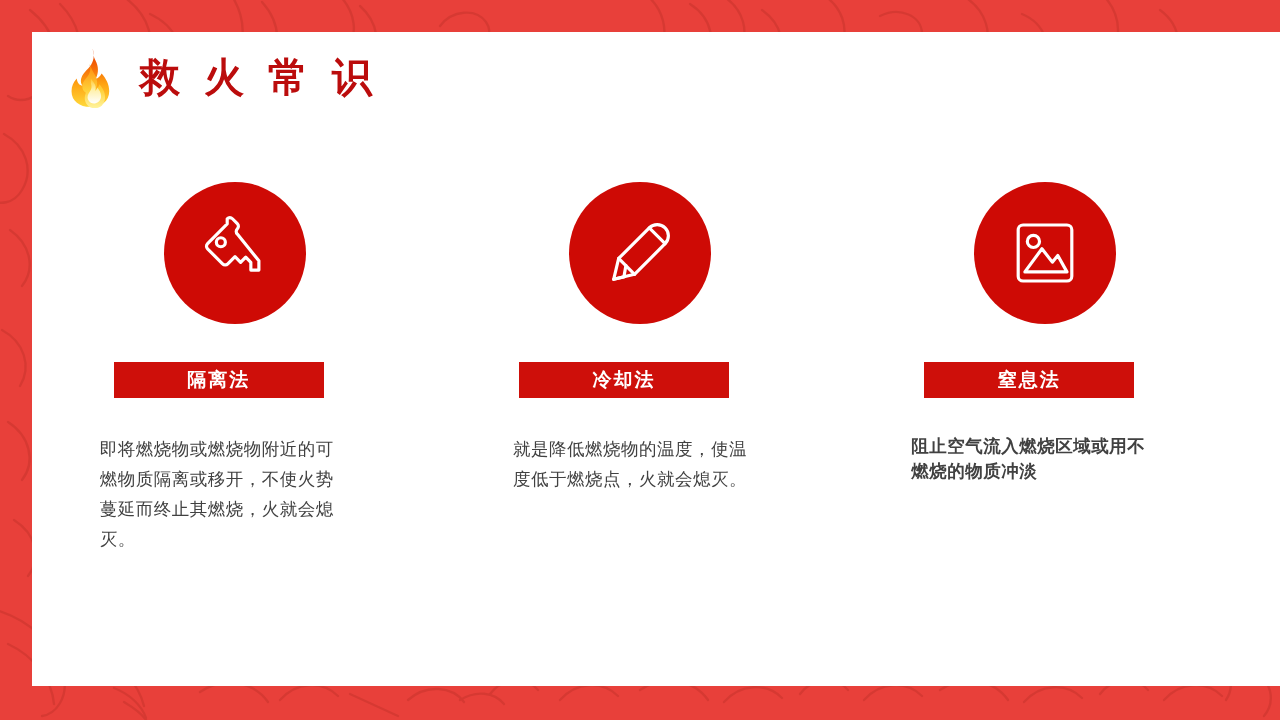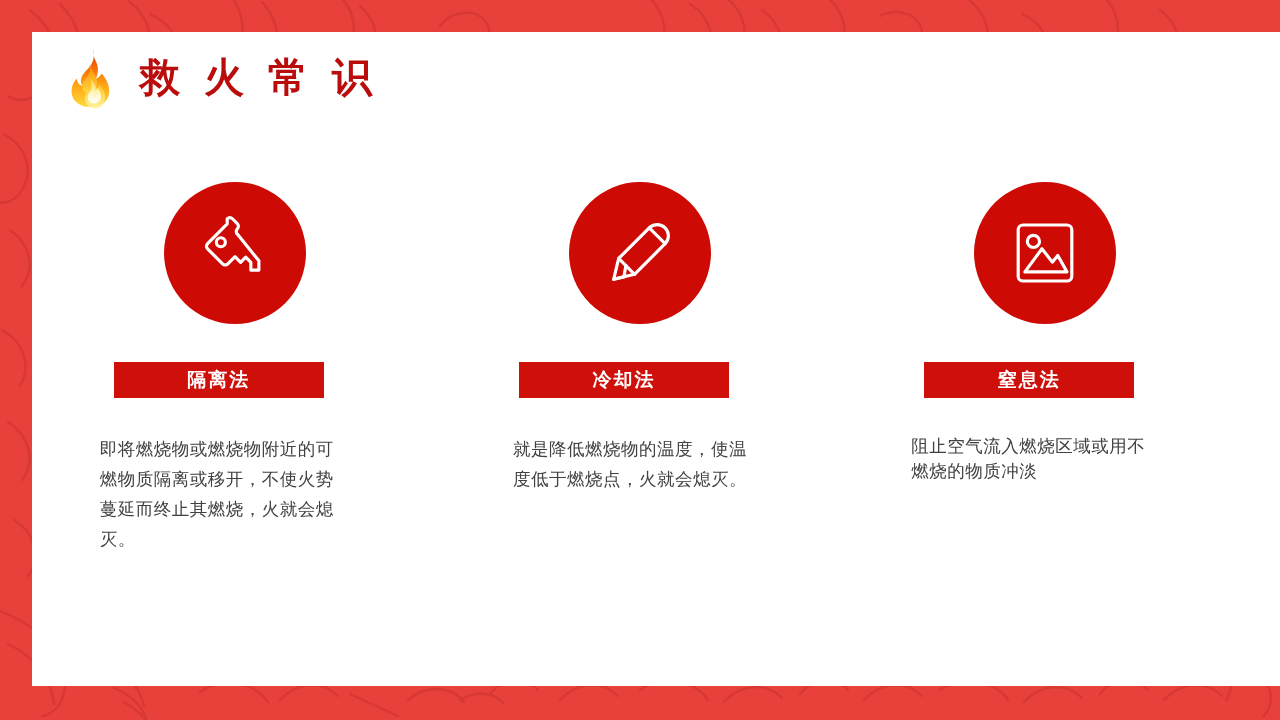--- a/index.html
+++ b/index.html
@@ -96,21 +96,21 @@
     margin-top:36px;
     width:246px;
     color:#414141;
     font-size:17.5px;
     line-height:1.72;
     letter-spacing:.5px;
     font-family:"DejaVu Sans","Liberation Sans",sans-serif;
   }
   .col-1 .body-text { margin-left:-24px; }
   .col-2 .body-text { margin-left:-20px; width:238px;text-align:center; }
-  .col-3 .body-text { margin-left:-20px; width:248px; line-height:1.42; }
+  .col-3 .body-text { margin-left:-20px; width:248px; line-height:1.42;font-weight:bold; }
   .body-text p + p { margin-top:14px; }
 </style>
 </head>
 <body>
 
 <div id="slide">
 
   <svg id="bg-pattern" viewBox="0 0 1280 720" preserveAspectRatio="none" aria-hidden="true">
     <g fill="none" stroke="#c9342d" stroke-width="2.4" stroke-linecap="round" stroke-linejoin="round">
       <path d="M30 10 C55 30 62 55 48 82 C38 100 20 104 8 96"></path>

